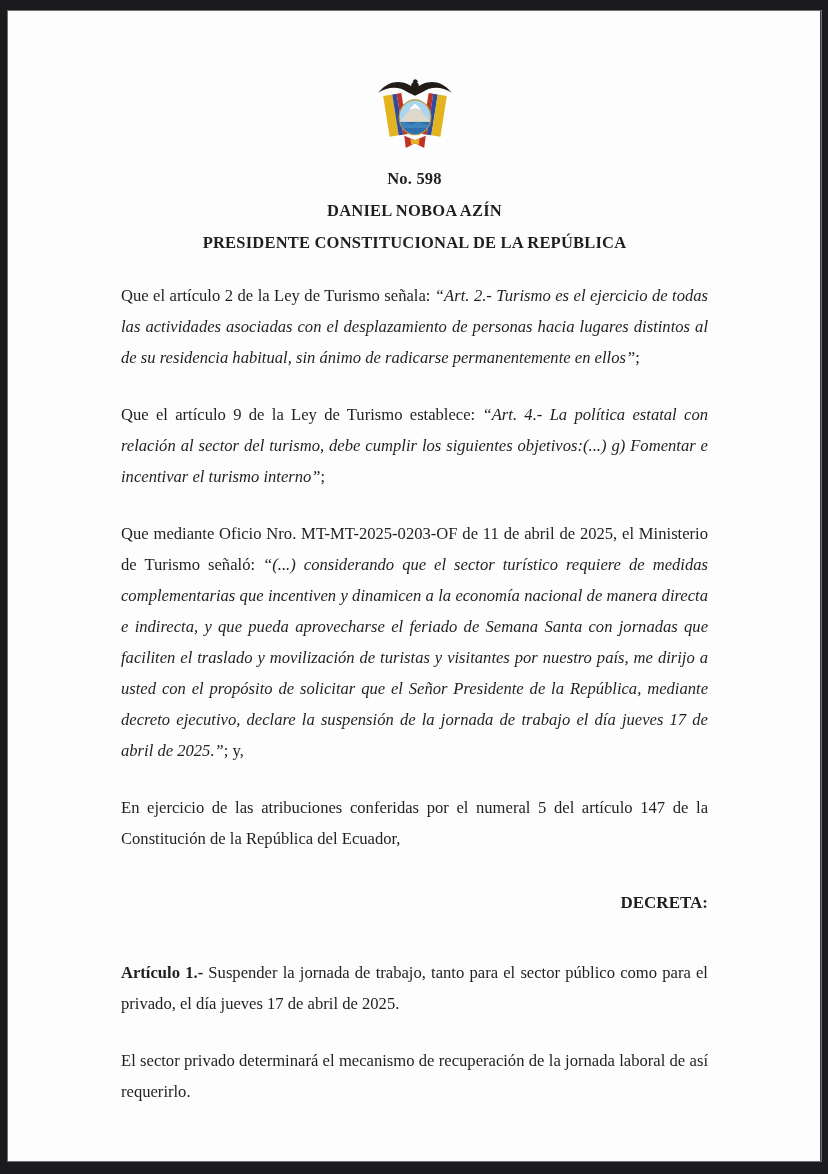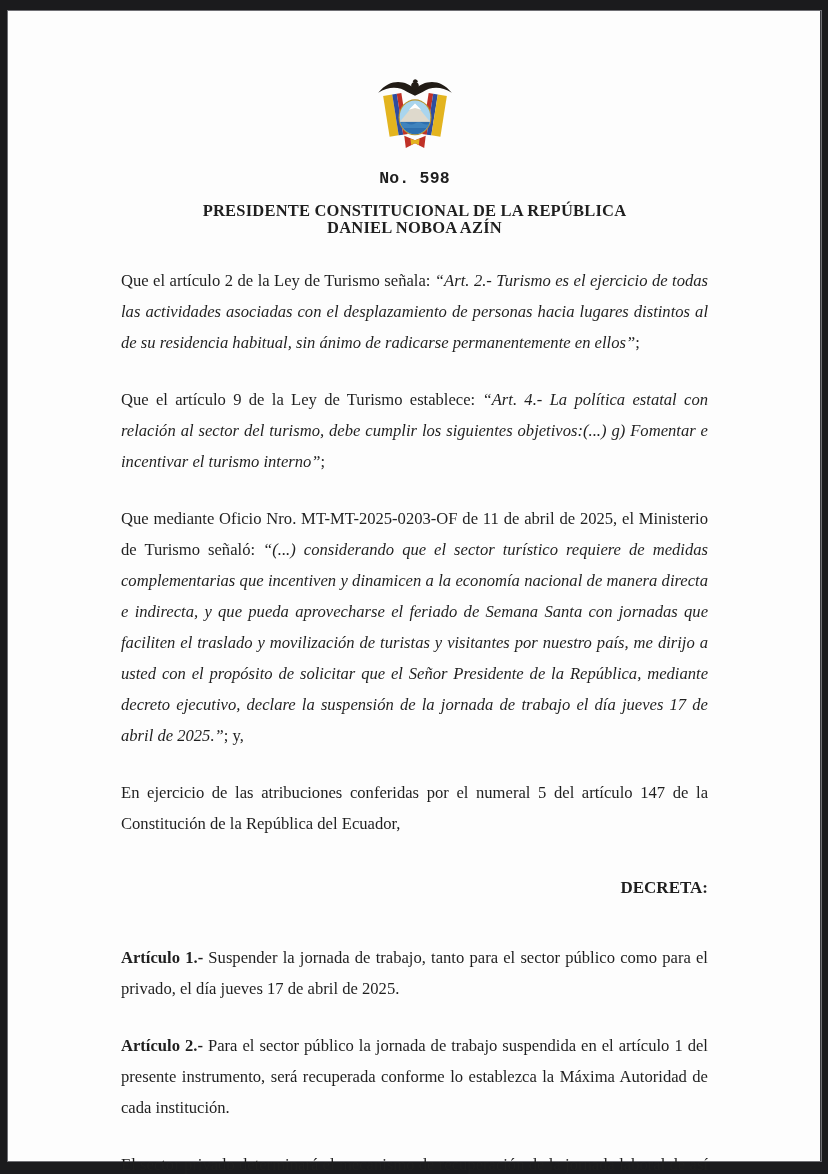--- a/index.html
+++ b/index.html
@@ -26,21 +26,21 @@
     margin-bottom:14px;
   }
   .hline{
     text-align:center;
     font-weight:bold;
     font-size:16.5px;
     letter-spacing:.2px;
     margin:0 0 15px 0;
     line-height:17px;
   }
-  .hline.decree-no{font-family:Liberation Mono, monospace;}
+  .hline.decree-no{}
   .hline.title{margin-bottom:0;}
   .body{margin-top:29px;font-size:16.6px;line-height:31px;}
   .para{
     text-align:justify;
     margin:9px 0 26px 0;
   }
   .para.center{
     text-align:right;
     font-weight:bold;
     font-size:17px;
@@ -86,27 +86,26 @@
         <rect x="38" y="62" width="44" height="18" fill="#2e6fae"></rect>
         <path d="M40,64 q5,-3 10,0 q5,3 10,0 q5,-3 10,0 q5,3 10,0 v6 h-40 Z" fill="#3f83bd"></path>
       </g>
 
       <path d="M46,80 L60,86 L74,80 L72,96 L60,90 L48,96 Z" fill="#c03127"></path>
       <path d="M54,84 L60,86 L66,84 L65,92 L60,90 L55,92 Z" fill="#e3b41f"></path>
     </svg>
   </div>
 
   <div class="hline decree-no">No. 598</div>
+  <div class="hline">DANIEL NOBOA AZÍN</div>
   <div class="hline title">PRESIDENTE CONSTITUCIONAL DE LA REPÚBLICA</div>
-  <div class="hline">DANIEL NOBOA AZÍN</div>
 
   <div class="body">
       <p class="para"><span>Que el artículo 2 de la Ley de Turismo señala: </span><span class="it">“Art. 2.- Turismo es el ejercicio de todas las actividades asociadas con el desplazamiento de personas hacia lugares distintos al de su residencia habitual, sin ánimo de radicarse permanentemente en ellos”</span><span>;</span></p>
       <p class="para"><span>Que el artículo 9 de la Ley de Turismo establece: </span><span class="it">“Art. 4.- La política estatal con relación al sector del turismo, debe cumplir los siguientes objetivos:(...) g) Fomentar e incentivar el turismo interno”</span><span>;</span></p>
       <p class="para"><span>Que mediante Oficio Nro. MT-MT-2025-0203-OF de 11 de abril de 2025, el Ministerio de Turismo señaló: </span><span class="it">“(...) considerando que el sector turístico requiere de medidas complementarias que incentiven y dinamicen a la economía nacional de manera directa e indirecta, y que pueda aprovecharse el feriado de Semana Santa con jornadas que faciliten el traslado y movilización de turistas y visitantes por nuestro país, me dirijo a usted con el propósito de solicitar que el Señor Presidente de la República, mediante decreto ejecutivo, declare la suspensión de la jornada de trabajo el día jueves 17 de abril de 2025.”</span><span>; y,</span></p>
       <p class="para"><span>En ejercicio de las atribuciones conferidas por el numeral 5 del artículo 147 de la Constitución de la República del Ecuador,</span></p>
       <p class="para center"><span class="bd">DECRETA:</span></p>
       <p class="para"><span class="bd">Artículo 1.- </span><span>Suspender la jornada de trabajo, tanto para el sector público como para el privado, el día jueves 17 de abril de 2025.</span></p>
-      <p class="para"><span class="bd">Artículo 2.- </span><span>Para el sector público la jornada de trabajo suspendida en el artículo 1 del presente instrumento, será recuperada conforme lo establezca la Máxima Autoridad de cada institución.</span></p>
       <p class="para"><span>El sector privado determinará el mecanismo de recuperación de la jornada laboral de así requerirlo.</span></p>
     </div>
 
 </div>
 
 </body></html>

